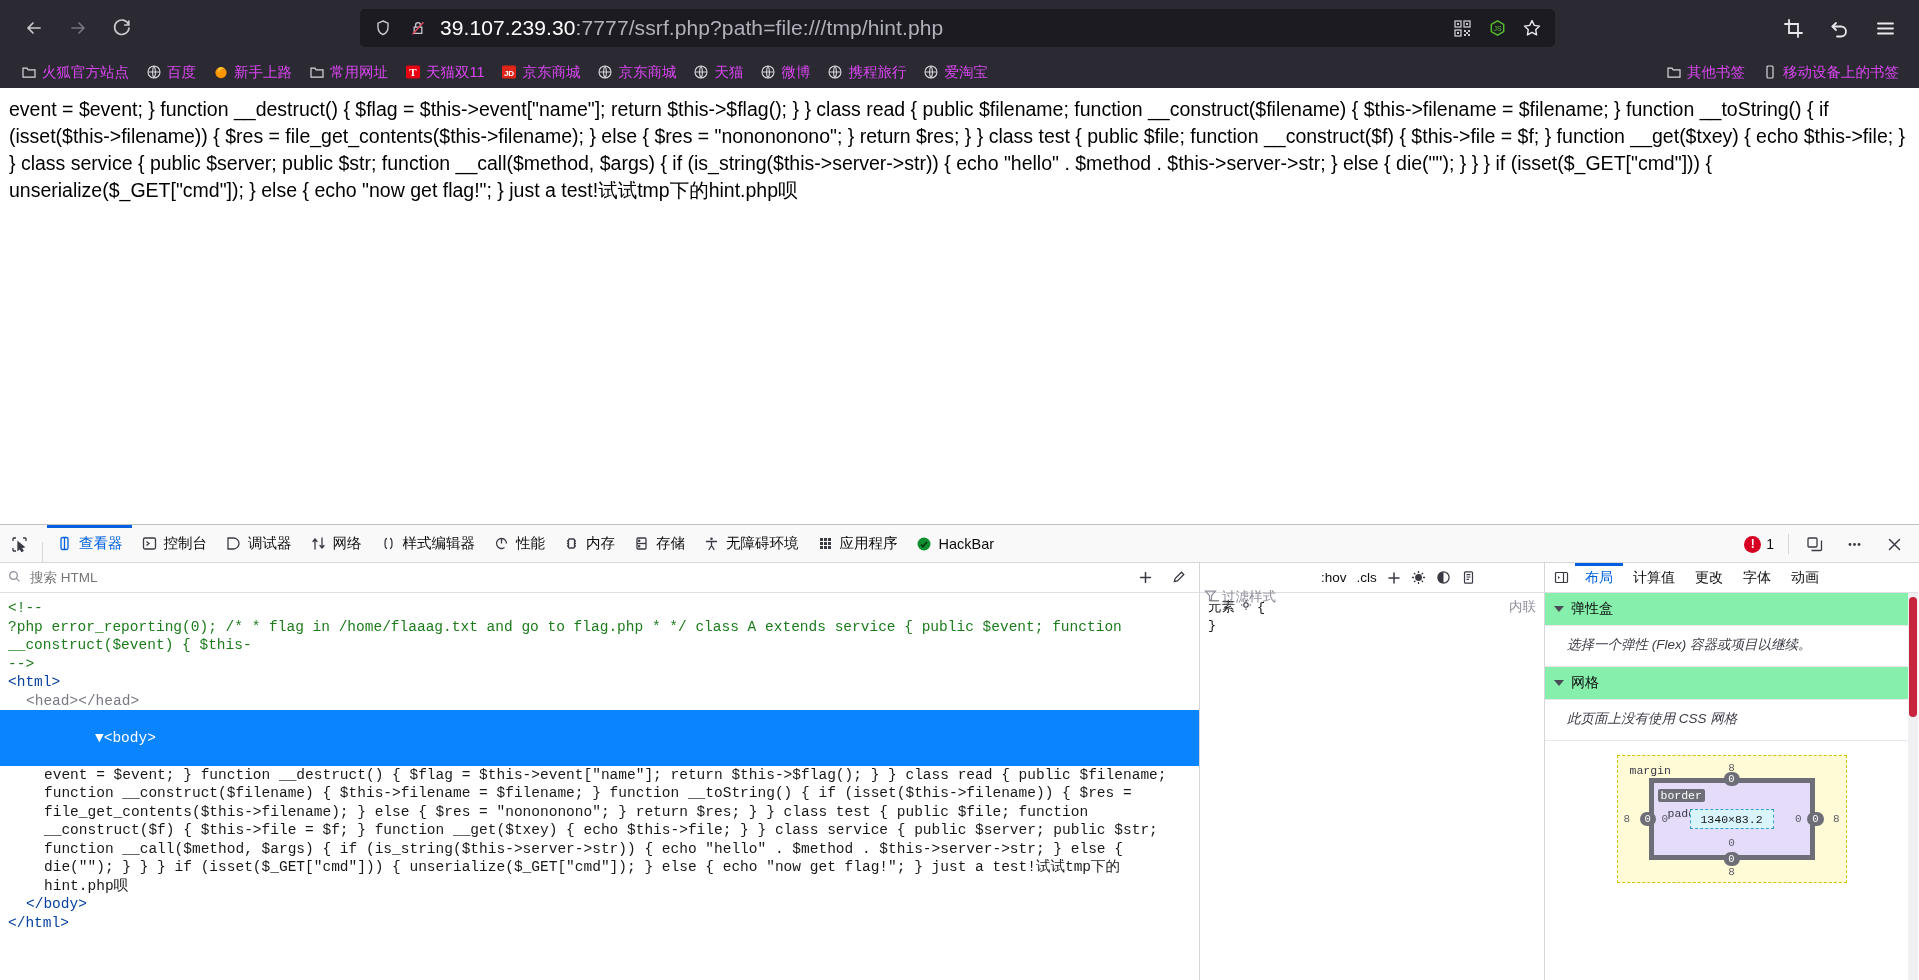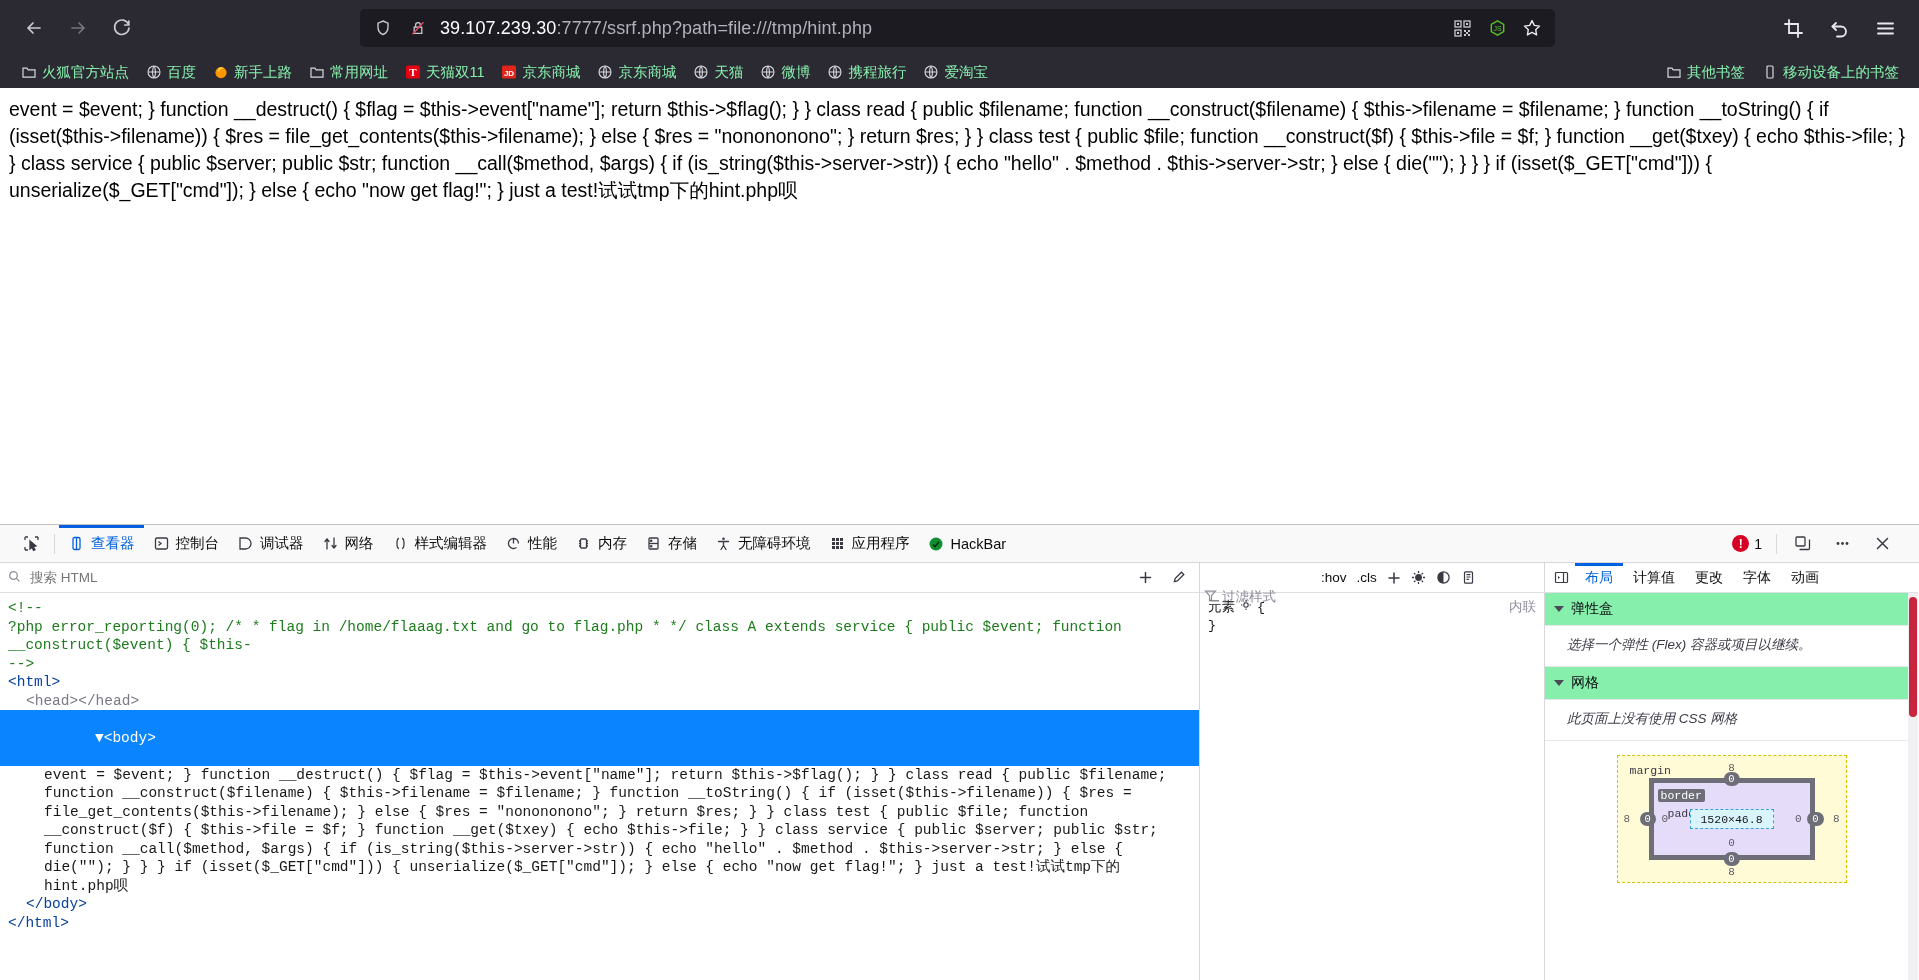--- a/index.html
+++ b/index.html
@@ -22,34 +22,34 @@
     align-items:center; justify-content:center; color:#c9c9d0; flex:0 0 auto;
   }
   .nav-btn svg { display:block; }
 
   #urlbar-wrap { flex:1 1 auto; display:flex; justify-content:center; padding:0 10px; }
   #urlbar {
     width:1195px; height:38px; background:#1c1b22; border-radius:5px;
     display:flex; align-items:center; padding:0 10px; gap:9px;
   }
   #url-text {
-    flex:1 1 auto; color:#ffffff; font-size:18px; white-space:nowrap; overflow:hidden;
+    flex:1 1 auto; color:#ffffff; font-size:21px; white-space:nowrap; overflow:hidden;
     letter-spacing:.1px;
   }
   #url-text .host { color:#ffffff; }
   #url-text .rest { color:#b1b1bb; }
   .urlbar-icon { width:26px; height:26px; display:flex; align-items:center;
     justify-content:center; color:#c9c9d0; flex:0 0 auto; }
 
   #toolbar-right { display:flex; align-items:center; gap:6px; }
 
   
   #bookmarks-bar {
     height:32px; display:flex; align-items:center; padding:0 12px;
-    background:#2b2a33; font-size:14.5px; color:#86efac; gap:0px;
+    background:#2b2a33; font-size:14.5px; color:#d946ef; gap:0px;
   }
   .bm {
     display:flex; align-items:center; gap:5px; padding:3px 8px; border-radius:4px;
     white-space:nowrap; flex:0 0 auto;
   }
   .bm .bm-ico { width:17px; height:17px; display:flex; align-items:center; justify-content:center; }
   #bm-right { margin-left:auto; display:flex; align-items:center; }
 
   
   #page-viewport {
@@ -57,22 +57,22 @@
   }
   #page-body-text {
     font-family:"Liberation Sans", sans-serif;
     font-size:19.5px; line-height:27px; color:#000000; word-break:break-word;
   }
 
   
   #devtools { height:auto; background:#ffffff; border-top:1px solid #c0c0c0; }
 
   #dt-toolbar {
-    height:38px; display:flex; align-items:center; background:#f9f9fa;
-    border-bottom:1px solid #d7d7db; padding:0 12px; font-size:14.5px; color:#0c0c0d;
+    height:38px; display:flex; align-items:flex-end; background:#f9f9fa;
+    border-bottom:1px solid #d7d7db; padding:0 0; font-size:14.5px; color:#0c0c0d;
   }
   .dt-pickbtn { width:38px; height:36px; display:flex; align-items:center; justify-content:center; }
   .dt-sep { width:1px; height:20px; background:#d7d7db; margin:0 4px; }
   .dt-tab {
     height:37px; display:flex; align-items:center; gap:6px; padding:0 9px;
     color:#0c0c0d; white-space:nowrap; position:relative;
   }
   .dt-tab.active { color:#0060df; box-shadow: inset 0 3px 0 0 #0060df; }
   .dt-tab .ti { width:17px; height:17px; display:flex; align-items:center; justify-content:center; }
   #dt-toolbar-right { margin-left:auto; display:flex; align-items:center; gap:2px; padding-right:6px;}
@@ -658,21 +658,21 @@
             <span class="bx-num" style="right:6px; top:50%; transform:translateY(-50%);">8</span>
 
             <div id="bx-border-box">
               <div id="bx-padding-box">
                 <span class="bm-label" style="left:4px; top:6px; background:#6e6e78; color:#fff; padding:0 3px; border-radius:2px;">border</span>
                 <span class="bm-label" style="left:14px; top:24px;">padding</span>
                 <span class="bx-num" style="left:50%; top:24px; transform:translateX(-50%);">0</span>
                 <span class="bx-num" style="left:50%; bottom:6px; transform:translateX(-50%);">0</span>
                 <span class="bx-num" style="left:8px; top:50%; transform:translateY(-50%);">0</span>
                 <span class="bx-num" style="right:8px; top:50%; transform:translateY(-50%);">0</span>
-                <div id="bx-content">1520×46.8</div>
+                <div id="bx-content">1340×83.2</div>
               </div>
             </div>
 
             <span class="bx-pill" style="left:50%; top:16px; transform:translate(-50%,0);">0</span>
             <span class="bx-pill" style="left:50%; bottom:16px; transform:translate(-50%,0);">0</span>
             <span class="bx-pill" style="left:22px; top:50%; transform:translate(0,-50%);">0</span>
             <span class="bx-pill" style="right:22px; top:50%; transform:translate(0,-50%);">0</span>
           </div>
         </div>
       </div>

